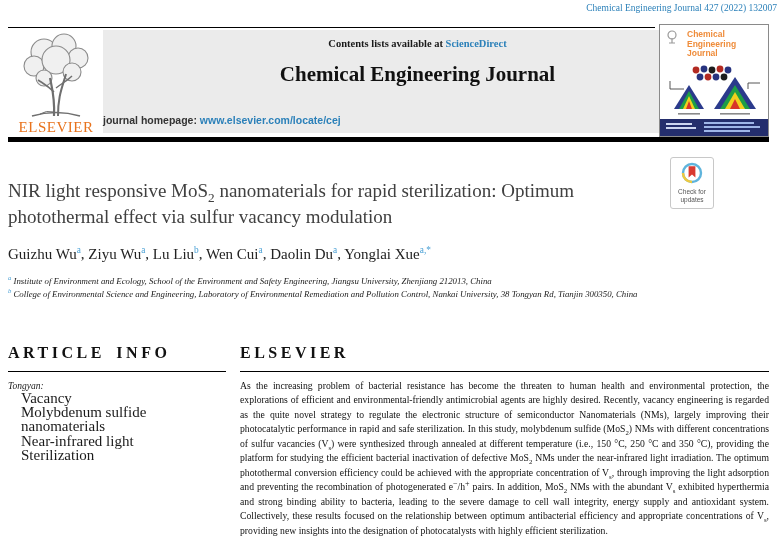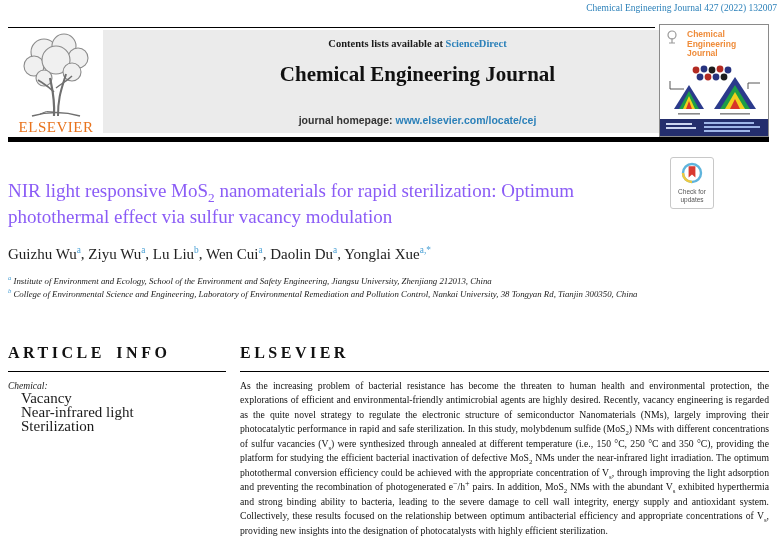--- a/index.html
+++ b/index.html
@@ -11,40 +11,40 @@
             font-size:9.5px;color:var(--link_blue,#2b80b9);}
 
   
   .header-rule{position:absolute;top:27px;left:8px;width:647px;border-top:1.5px solid #000;}
   .logo-area{position:absolute;top:30px;left:10px;width:92px;height:110px;text-align:center;}
   .elsevier-text{font-size:15px;color:var(--elsevier_orange,#e8731d);letter-spacing:.5px;margin-top:-3px;}
   .gray-box{position:absolute;top:30px;left:103px;width:629px;height:103px;
             background:var(--header_box_gray,#ebebeb);font-weight:bold;}
   .contents-line{position:absolute;top:8px;left:0;right:0;text-align:center;font-size:10.5px;}
   .journal-title{position:absolute;top:32px;left:0;right:0;text-align:center;font-size:21px;color:#111;}
-  .homepage-line{position:absolute;top:84px;left:0;right:0;text-align:center;font-size:10.5px;
+  .homepage-line{position:absolute;top:84px;left:0;right:0;font-size:10.5px;
                  font-family:"Liberation Sans",sans-serif;color:#333;}
   .link{color:var(--link_blue,#2b80b9);text-decoration:none;cursor:pointer;}
 
   
   .cover{position:absolute;top:24px;left:659px;width:108px;height:111px;border:1px solid #8a8a8a;
          background:#fff;overflow:hidden;cursor:pointer;}
   .cover-title{position:absolute;top:5px;left:27px;font-family:"Liberation Sans",sans-serif;
                font-size:8.5px;line-height:9.5px;font-weight:bold;color:var(--cover_orange,#ef8c3a);width:60px;}
   .cover-minilogo{position:absolute;top:5px;left:6px;}
   .cover-art{position:absolute;top:38px;left:2px;}
   .cover-band{position:absolute;bottom:0;left:0;right:0;height:17px;background:var(--navy_band,#242e6d);}
   .band-line{position:absolute;height:1.5px;background:#9fb6e8;}
   .band-line.w{background:#cdd6f0;}
 
   .black-bar{position:absolute;top:137px;left:8px;width:761px;height:5px;background:#000;}
 
   
   .title{position:absolute;top:178px;left:8px;width:664px;margin:0;font-weight:normal;
-         font-size:19px;line-height:26px;color:#8b5cf6;}
+         font-size:19px;line-height:26px;color:#404040;}
   .badge{position:absolute;top:157px;left:670px;width:42px;height:50px;border:1px solid #c8c8c8;
          border-radius:3px;text-align:center;font-family:"Liberation Sans",sans-serif;cursor:pointer;background:#fff;}
   .badge svg{margin-top:4px;}
   .badge-text{font-size:6.5px;line-height:7.5px;color:#555;}
 
   
   .authors{position:absolute;top:246px;left:8px;width:660px;font-size:15px;color:#222;}
   .authors sup{color:var(--superscript_blue,#4aa0d5);font-size:.62em;}
   .affiliations{position:absolute;top:275px;left:8px;width:662px;font-style:italic;
                 font-size:8.8px;line-height:12.5px;color:#222;}
@@ -161,23 +161,24 @@
   <div class="authors">Guizhu Wu<sup>a</sup>, Ziyu Wu<sup>a</sup>, Lu Liu<sup>b</sup>, Wen Cui<sup>a</sup>, Daolin Du<sup>a</sup>, Yonglai Xue<sup>a,*</sup></div>
 
   <div class="affiliations">
     <div><sup>a</sup> Institute of Environment and Ecology, School of the Environment and Safety Engineering, Jiangsu University, Zhenjiang 212013, China</div>
     <div><sup>b</sup> College of Environmental Science and Engineering, Laboratory of Environmental Remediation and Pollution Control, Nankai University, 38 Tongyan Rd, Tianjin 300350, China</div>
   </div>
 
   <div class="left-col">
     <div class="sec-head">ARTICLE INFO</div>
     <hr class="sec-rule">
-    <div class="kw-label">Chemical:</div>
+    <div class="kw-label">Tongyan:</div>
     <div class="kw-list">
         <div>Vacancy</div>
+        <div>Molybdenum sulfide nanomaterials</div>
         <div>Near-infrared light</div>
         <div>Sterilization</div>
       </div>
   </div>
 
   <div class="right-col">
     <div class="sec-head">ELSEVIER</div>
     <hr class="sec-rule">
     <p class="abstract-text">As the increasing problem of bacterial resistance has become the threaten to human health and environmental protection, the explorations of efficient and environmental-friendly antimicrobial agents are highly desired. Recently, vacancy engineering is regarded as the quite novel strategy to regulate the electronic structure of semiconductor Nanomaterials (NMs), largely improving their photocatalytic performance in rapid and safe sterilization. In this study, molybdenum sulfide (MoS<sub>2</sub>) NMs with different concentrations of sulfur vacancies (V<sub>s</sub>) were synthesized through annealed at different temperature (i.e., 150 °C, 250 °C and 350 °C), providing the platform for studying the efficient bacterial inactivation of defective MoS<sub>2</sub> NMs under the near-infrared light irradiation. The optimum photothermal conversion efficiency could be achieved with the appropriate concentration of V<sub>s</sub>, through improving the light adsorption and preventing the recombination of photogenerated e<sup>−</sup>/h<sup>+</sup> pairs. In addition, MoS<sub>2</sub> NMs with the abundant V<sub>s</sub> exhibited hyperthermia and strong binding ability to bacteria, leading to the severe damage to cell wall integrity, energy supply and antioxidant system. Collectively, these results focused on the relationship between optimum antibacterial efficiency and appropriate concentrations of V<sub>s</sub>, providing new insights into the designation of photocatalysts with highly efficient sterilization.</p>
   </div>

